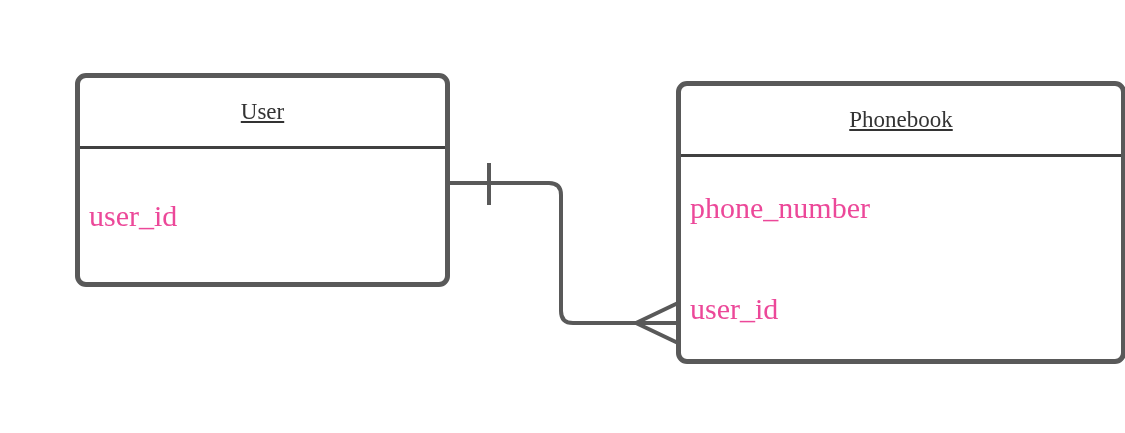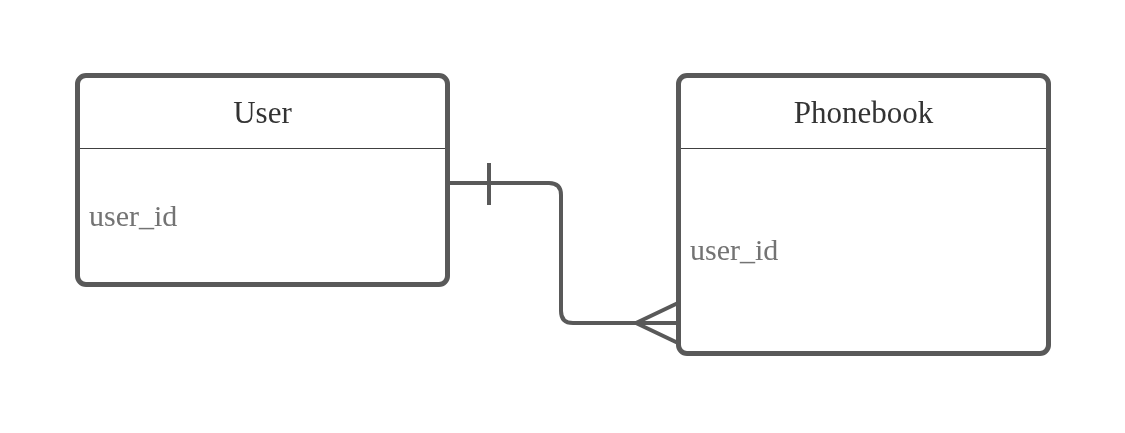--- a/index.html
+++ b/index.html
@@ -26,44 +26,45 @@
   }
   .entity {
     position: absolute;
     background: #ffffff;
     border: 5px solid #595959;
     border-radius: 11px;
     display: flex;
     flex-direction: column;
   }
   .entity-header {
-    border-bottom: 1px solid #404040;
+    border-bottom: 3px solid #404040;
     display: flex;
     align-items: center;
     justify-content: center;
-    font-size: 31px;
+    font-size: 23px;
     color: #333333;
     height: 71px;
     flex: 0 0 auto;
+    text-decoration: underline;
   }
   .entity-rows {
     flex: 1 1 auto;
     display: flex;
     flex-direction: column;
   }
   .entity-row {
     flex: 1 1 0;
     display: flex;
     align-items: center;
     font-size: 30px;
-    color: #737373;
+    color: #ec4899;
     padding-left: 9px;
   }
   #entity-user      { left: 75px;  top: 73px; width: 375px; height: 214px; }
-  #entity-phonebook { left: 676px; top: 73px; width: 375px; height: 283px; }
+  #entity-phonebook { left: 676px; top: 81px; width: 450px; height: 283px; }
 </style>
 </head>
 <body>
 
 <div class="canvas">
 
   <svg class="connector-svg" viewBox="0 0 1125 433">
 
     <path class="rel-line" d="M 450 183 H 549 Q 561 183 561 195 V 311 Q 561 323 573 323 H 636"></path>
 
@@ -75,17 +76,18 @@
   <div class="entity" id="entity-user">
     <div class="entity-header">User</div>
     <div class="entity-rows">
       <div class="entity-row">user_id</div>
     </div>
   </div>
 
   <div class="entity" id="entity-phonebook">
     <div class="entity-header">Phonebook</div>
     <div class="entity-rows">
+      <div class="entity-row">phone_number</div>
       <div class="entity-row">user_id</div>
     </div>
   </div>
 
 </div>
 
 </body></html>

